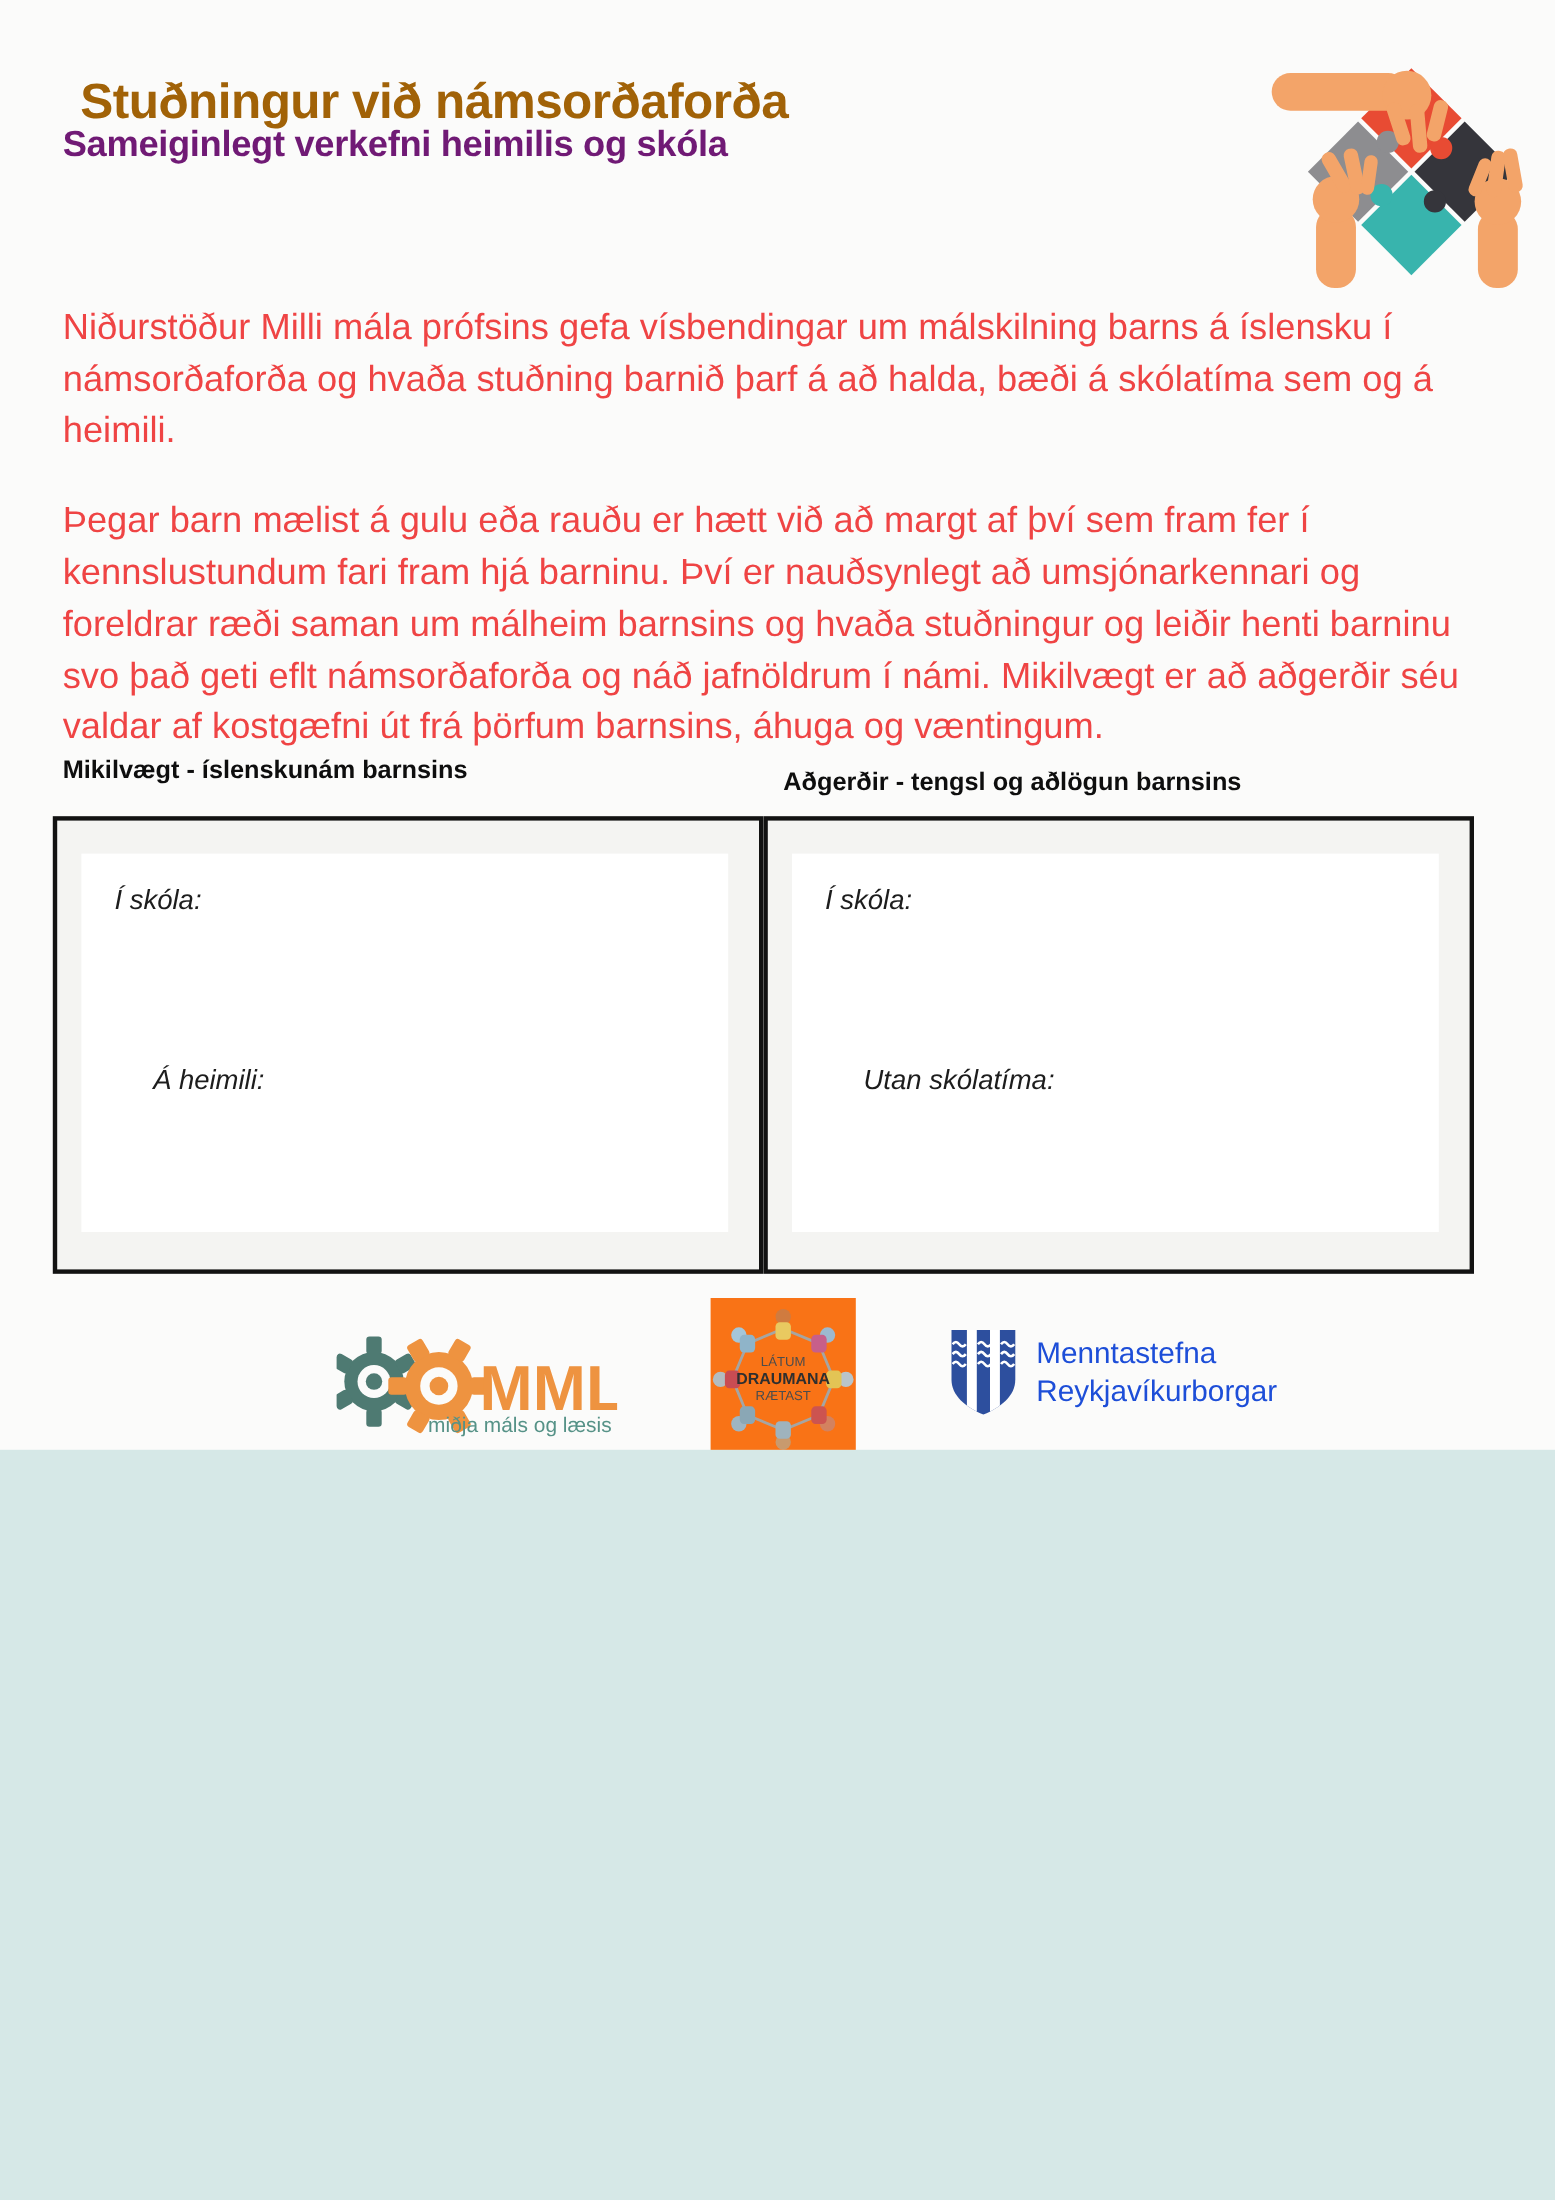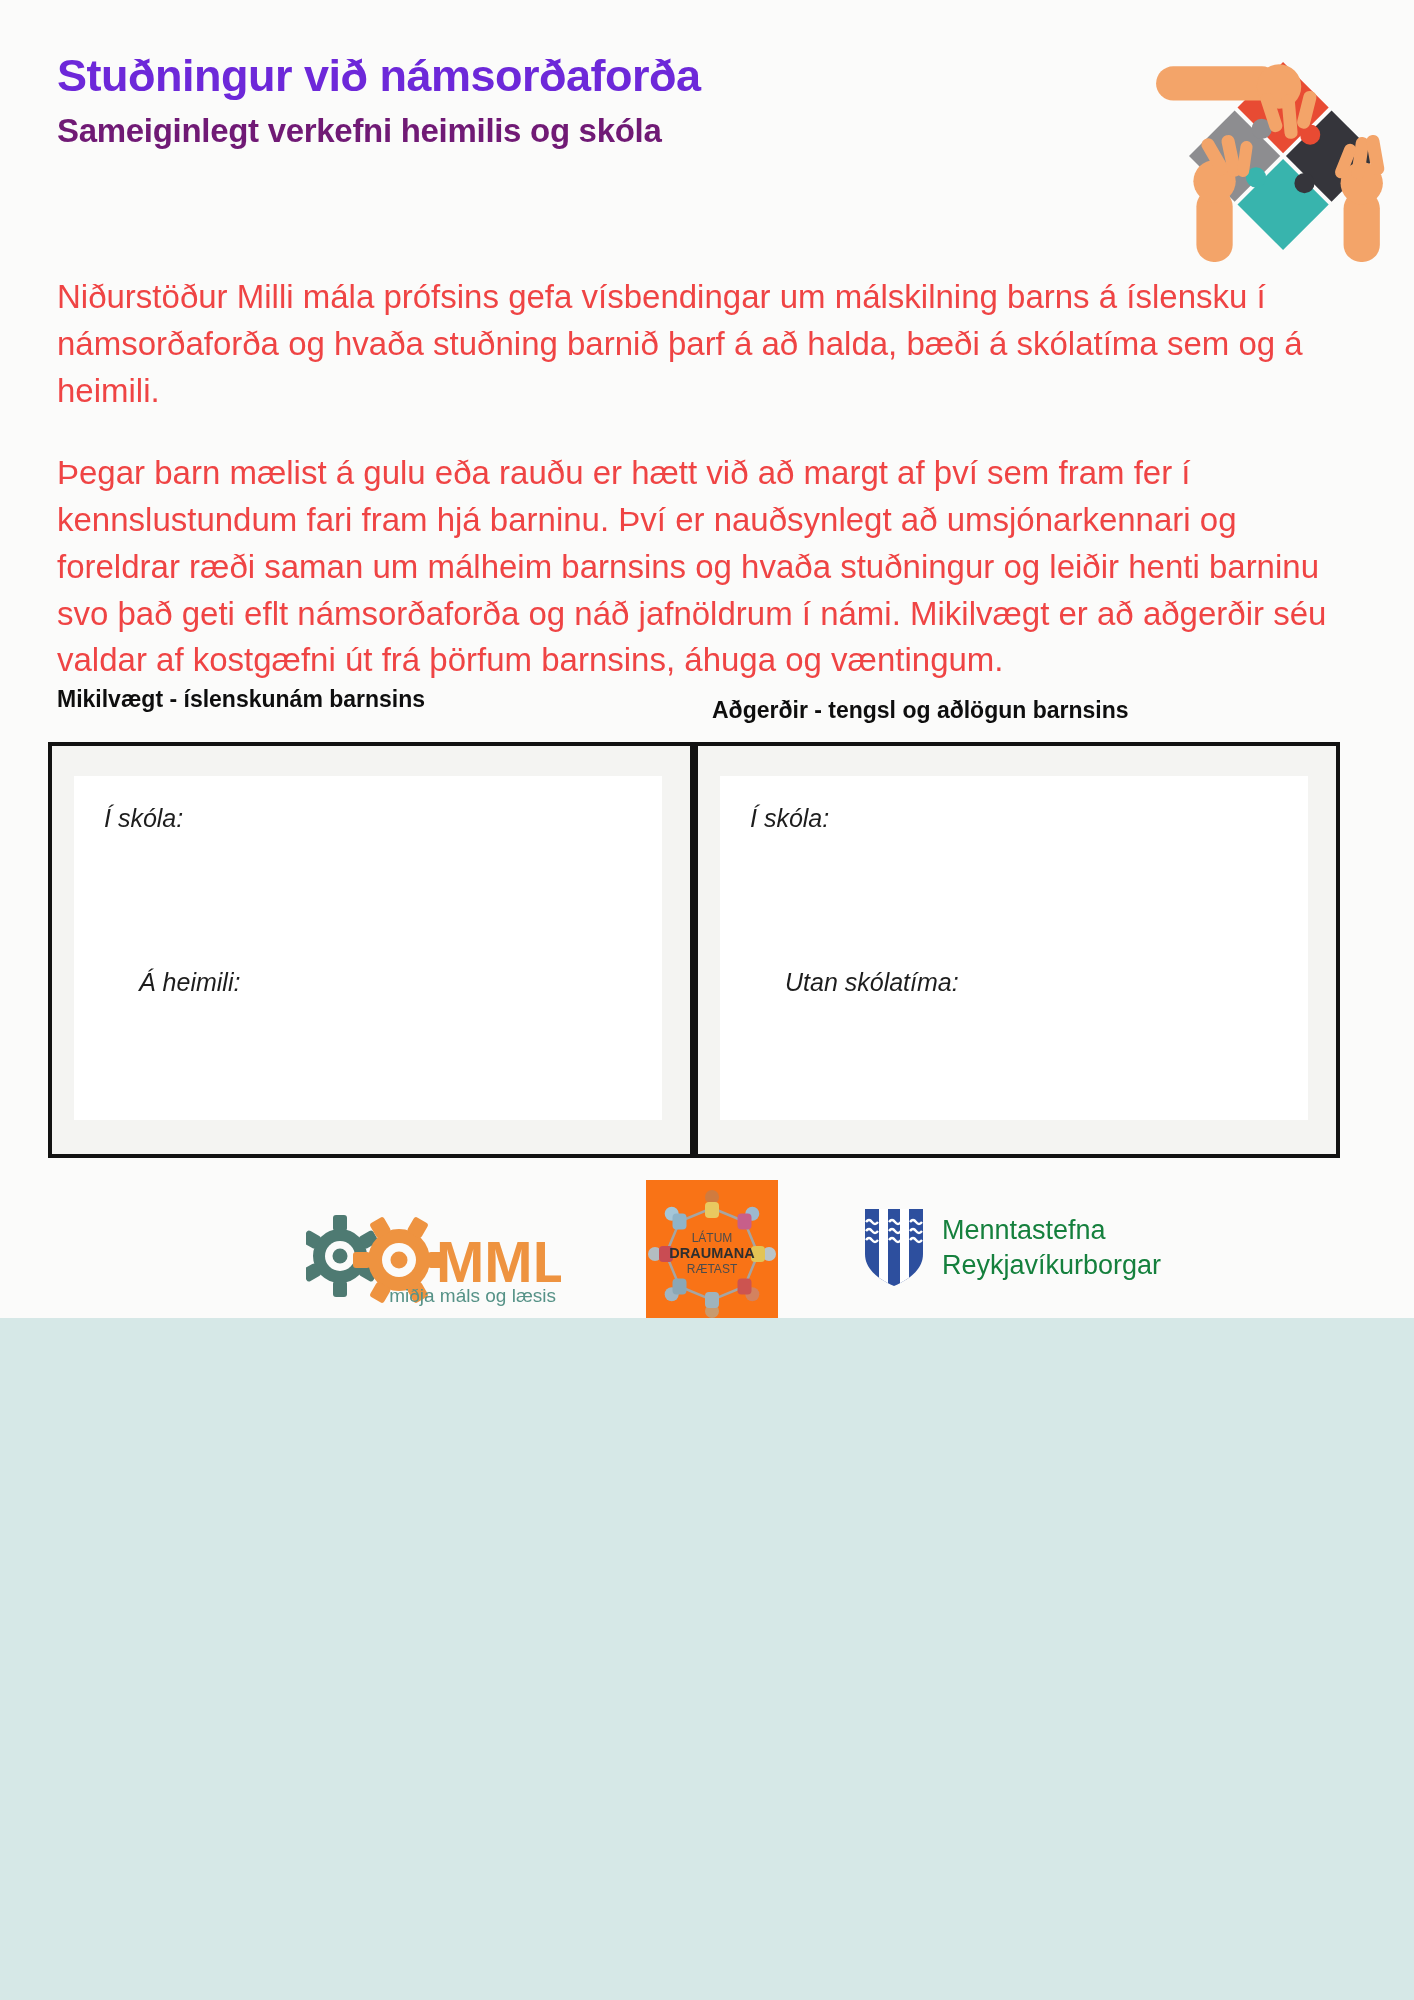--- a/index.html
+++ b/index.html
@@ -4,42 +4,42 @@
 <style>
   html,body{margin:0;padding:0;}
   body{
     width:1414px;height:2000px;position:relative;overflow:hidden;
     background:#fbfbfa;
     font-family:"Liberation Sans","DejaVu Sans",sans-serif;
     -webkit-font-smoothing:antialiased;
   }
   .abs{position:absolute;}
   
-  .title{left:57px;top:50px;margin:0;font-size:45px;font-weight:bold;letter-spacing:-0.5px;color:#6d28d9;text-align:center;}
+  .title{left:57px;top:50px;margin:16px;font-size:45px;font-weight:bold;letter-spacing:-0.5px;color:#a16207;text-align:center;}
   .subtitle{left:57px;top:112px;margin:0;font-size:33px;font-weight:bold;letter-spacing:-0.3px;color:#701a75;}
   .illustration{left:1146px;top:40px;width:252px;height:222px;}
   
   .para{left:57px;width:1296px;margin:0;font-size:33px;line-height:1.42;color:#ef4444;font-weight:400;}
   .para1{top:274px;}
   .para2{top:450px;}
   
   .box-label{font-size:23px;font-weight:bold;color:#0e0e0e;}
   .box-label-left{left:57px;top:686px;}
   .box-label-right{left:712px;top:697px;}
   .boxes{left:48px;top:742px;width:1292px;height:416px;display:flex;}
   .action-box{flex:1;background:#f4f4f2;border:4px solid #121212;position:relative;}
   .action-box .panel{position:absolute;left:22px;right:28px;top:30px;bottom:34px;background:#ffffff;}
   .panel-label{position:absolute;left:30px;font-style:italic;font-size:25px;color:#1d1d1d;}
   .panel-label.first{top:28px;}
   .panel-label.second{top:192px;margin-left:35px;}
   
   .mml-logo{left:306px;top:1206px;width:255px;height:105px;}
   .dreams-logo{left:646px;top:1180px;width:132px;height:148px;background:#f97316;}
   .city-logo{left:862px;top:1206px;display:flex;align-items:center;gap:16px;}
-  .city-text{font-size:27px;line-height:1.3;color:#15803d;}
+  .city-text{font-size:27px;line-height:1.3;color:#1d4ed8;}
   
   .teal-band{left:0;top:1318px;width:1414px;height:682px;background:#d6e8e7;}
   svg text{font-family:"Liberation Sans","DejaVu Sans",sans-serif;}
 </style>
 </head>
 <body>
 
 <div>
 
   <h1 class="abs title">Stuðningur við námsorðaforða</h1>

